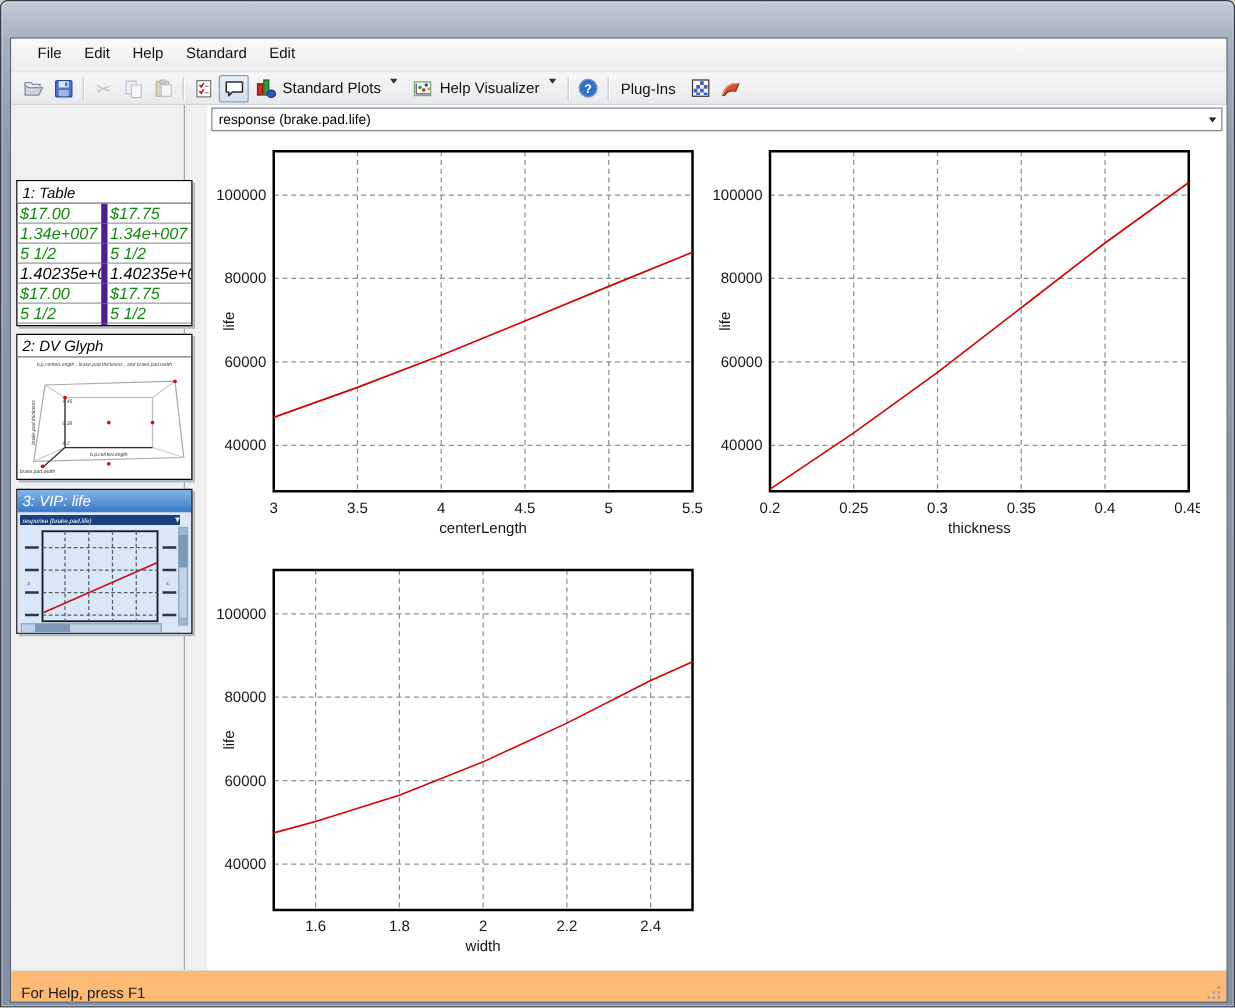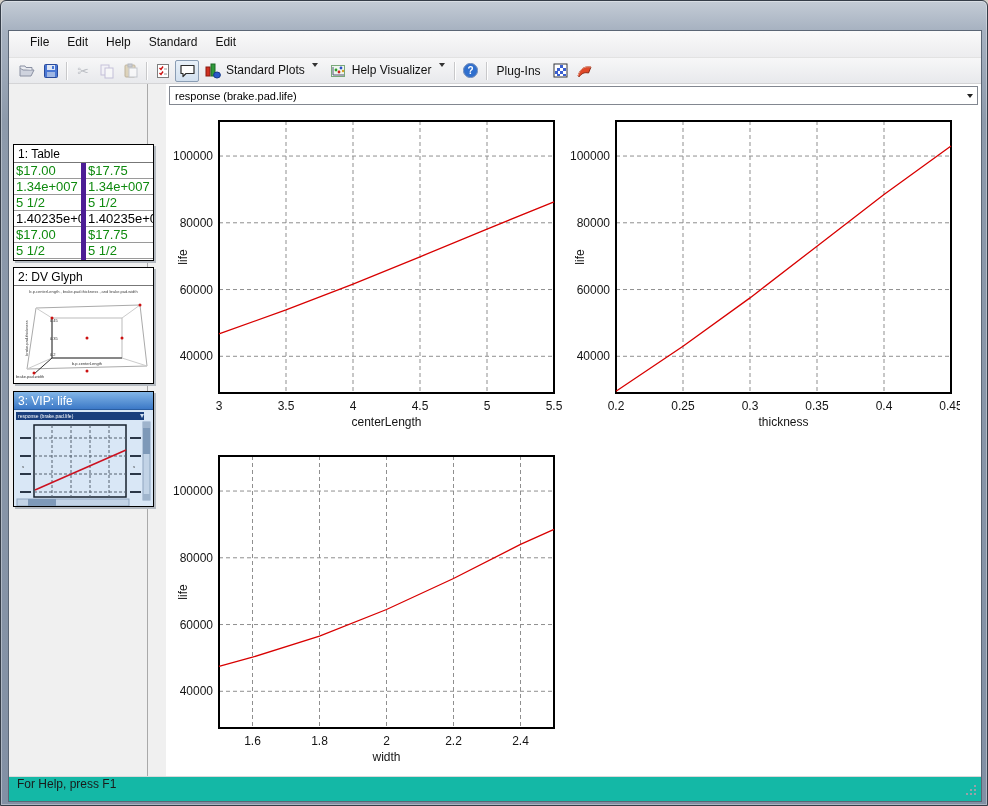--- a/index.html
+++ b/index.html
@@ -26,21 +26,21 @@
   .toolbar{position:absolute;left:0;top:27px;width:100%;height:26px;background:linear-gradient(#f7f7f8,#e8e9ec);display:flex;align-items:center;padding-left:6px;border-bottom:1px solid #d4d4d6;}
   .tbtn{width:24px;height:22px;display:flex;align-items:center;justify-content:center;border-radius:2px;}
   .tbtn.disabled{opacity:.5;}
   .tbtn.pressed{border:1px solid #8a9db4;background:linear-gradient(#e8f0f8,#d2e0ef);}
   .tsep{width:0;height:18px;border-left:1px solid #c8c8ca;border-right:1px solid #ffffff;margin:0 3px;}
   .tlabelbtn{display:flex;gap:5px;padding:2px 6px;font-size:12px;color:#111;}
   .caret{width:0;height:0;border-left:3px solid transparent;border-right:3px solid transparent;border-top:4px solid #333;margin-left:2px;}
   .plugins-label{font-size:12px;color:#111;padding:0 8px 0 6px;}
   
   .workspace{position:absolute;left:0;top:53px;width:972px;height:692px;background:#f0f0f0;}
-  .sidebar{position:absolute;left:0;top:0;width:139px;height:692px;background:#f0f0f0;border-right:1px solid #a9a9a9;}
+  .sidebar{position:absolute;left:0;top:0;width:139px;height:692px;background:#f0f0f0;border-right:1px solid #a9a9a9;font-style:italic;}
   .thumb{position:absolute;left:4px;width:141px;background:#fff;border:1px solid #000;box-shadow:2px 2px 0 #b4bac1;overflow:hidden;}
   .thumb-header{font-size:12px;color:#000;padding:2px 4px 1px 4px;border-bottom:1px solid #777;background:#fff;}
   .thumb-header.sel{background:linear-gradient(180deg,#83b6e7,#3c79c7);color:#fff;border-bottom:1px solid #2a5ea3;}
   .mini-table{width:100%;border-collapse:collapse;table-layout:fixed;}
   .mini-table td{font-size:13px;padding:0 2px;height:14px;border-bottom:1px solid #9a9a9a;white-space:nowrap;overflow:hidden;color:#0f8a0f;}
   .mini-table td.c2{border-left:5px solid #4c1d95;}
   .mini-table tr.blackrow td{color:#000;}
   .glyph-caption{font-size:4px;color:#444;text-align:center;margin-top:3px;letter-spacing:0;line-height:5px;}
   
   .main{position:absolute;left:157px;top:0;width:815px;height:692px;background:#fff;}
@@ -48,21 +48,21 @@
   .combo-text{flex:1;font-size:11px;color:#000;padding-left:5px;white-space:nowrap;overflow:hidden;}
   .combo-arrow{width:17px;height:100%;display:flex;align-items:center;justify-content:center;}
   .combo-arrow .caret{border-top-color:#222;}
   .chart{position:absolute;width:392px;height:330px;}
   .grid{stroke:#8f8f8f;stroke-dasharray:4 3;fill:none;stroke-width:1;}
   .framebox{fill:none;stroke:#000;stroke-width:2;}
   .series{fill:none;stroke:#d80000;stroke-width:1.3;}
   .tick{font-family:"Liberation Sans",sans-serif;font-size:12px;fill:#151515;}
   .axis{font-family:"Liberation Sans",sans-serif;font-size:12px;fill:#151515;}
   
-  .statusbar{position:absolute;left:0;top:745px;width:972px;height:25px;background:#14b8a6;border-top:1px solid #d9d9d9;display:flex;align-items:flex-start;}
+  .statusbar{position:absolute;left:0;top:745px;width:972px;height:25px;background:#fdba74;border-top:1px solid #d9d9d9;display:flex;align-items:flex-end;}
   .status-text{font-size:12px;color:#1a1a1a;padding-left:8px;flex:1;}
   .grip{width:14px;height:14px;margin:6px 3px 0 0;}
   .mini-label{font-size:4px;fill:#333;font-family:"Liberation Sans",sans-serif;}
 </style>
 </head>
 <body>
 
 <div class="window">
 
 

